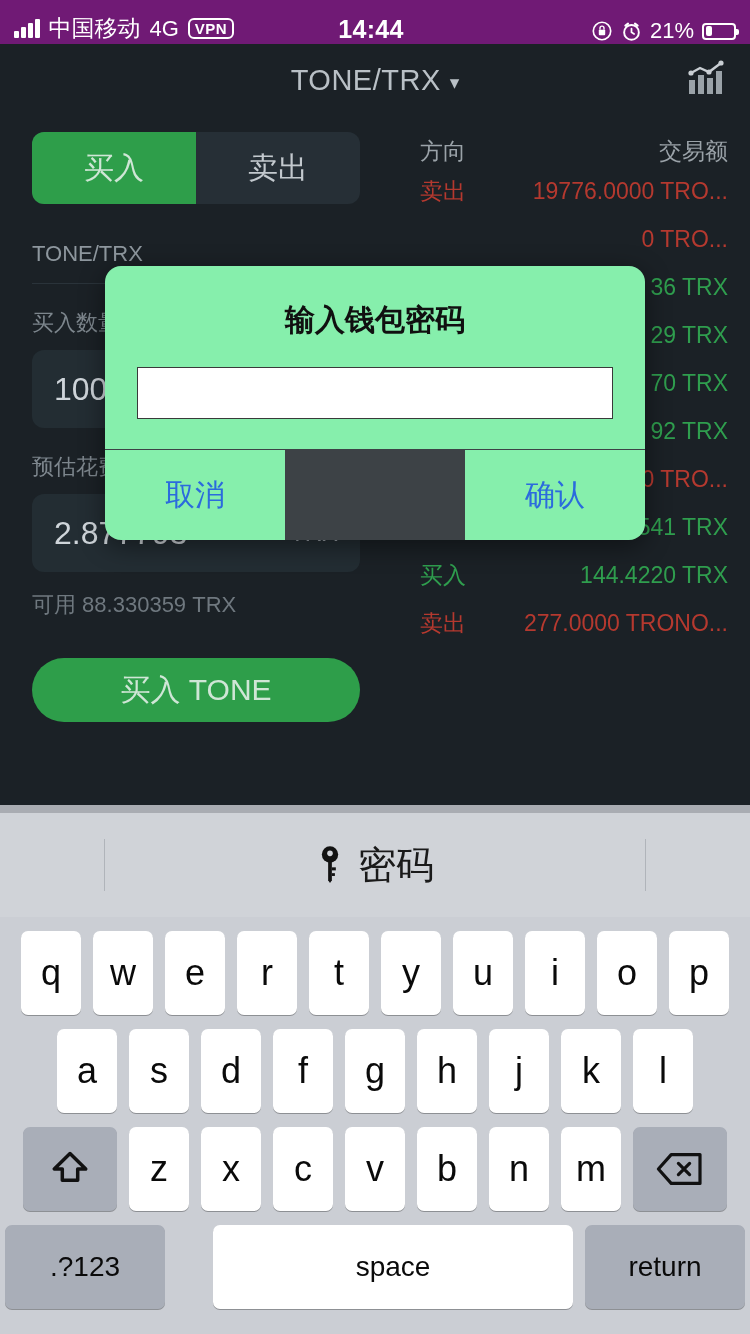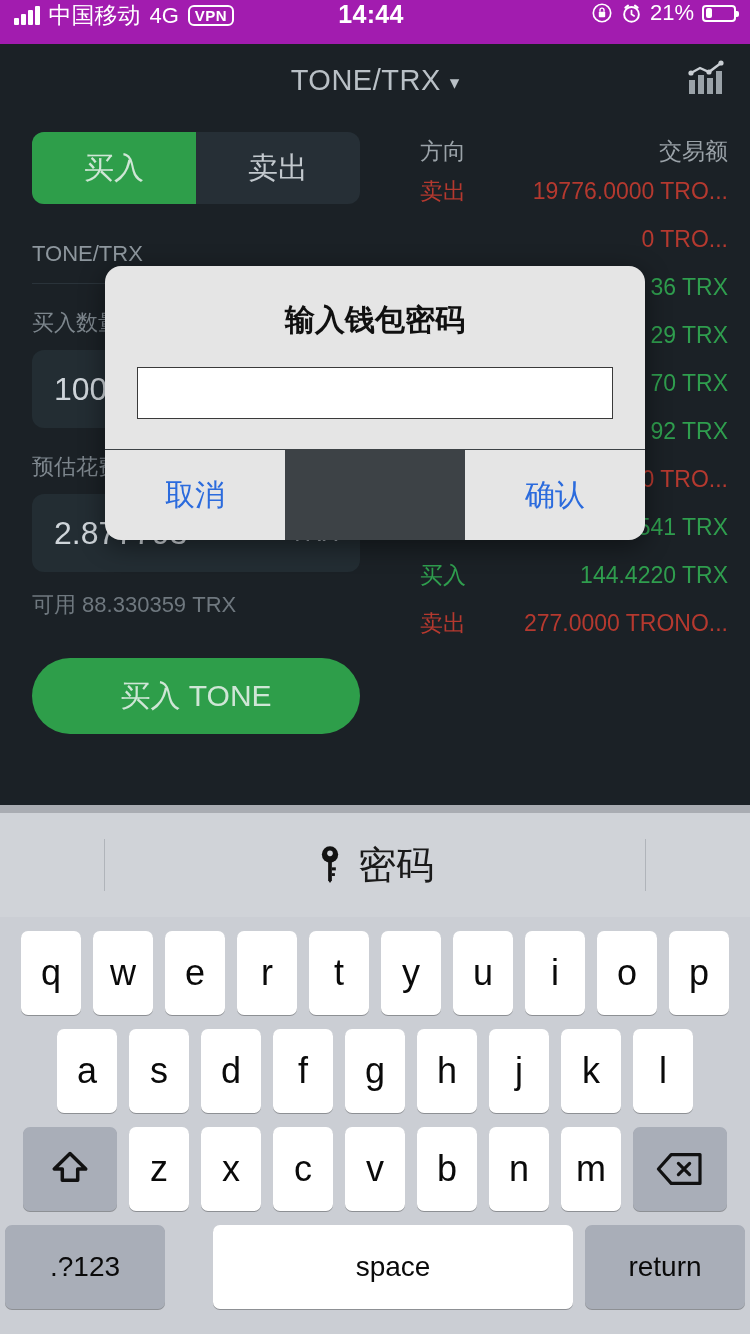--- a/index.html
+++ b/index.html
@@ -6,22 +6,22 @@
   html,body {
     width:750px; height:1334px;
     background:#1b2126;
     font-family:"Liberation Sans","DejaVu Sans",sans-serif;
     overflow:hidden;
   }
   #screen { position:relative; width:750px; height:1334px; overflow:hidden; }
 
   
   .statusbar{
-    position:relative; height:44px; background:#a21caf; color:#fff;
-    display:flex; align-items:flex-start; padding:0 14px; font-size:23px; font-weight:600;
+    position:relative; height:44px; background:#701a75; color:#fff;
+    display:flex; align-items:flex-end; padding:0 14px; font-size:23px; font-weight:600;
   }
   .sb-left{display:flex; align-items:center; gap:9px;}
   .sb-right{display:flex; align-items:center; gap:8px; margin-left:auto;}
   .sb-center{position:absolute; left:0; right:8px; text-align:center; font-size:25px; font-weight:600; letter-spacing:.3px; pointer-events:none;}
   .bars{display:flex; align-items:flex-end; gap:2.5px; height:19px;}
   .bars i{display:block; width:4.5px; background:#fff; border-radius:1px;}
   .bars i:nth-child(1){height:7px}.bars i:nth-child(2){height:11px}
   .bars i:nth-child(3){height:15px}.bars i:nth-child(4){height:19px}
   .carrier{font-size:23px; font-weight:500;}
   .net{font-size:22px; font-weight:500;}
@@ -51,36 +51,36 @@
   .hr{height:1px; background:#2a333a; margin:16px 0 0 0; width:328px;}
   .fieldlabel{color:#7d868d; font-size:22px; margin-top:24px;}
   .field{
     width:328px; height:78px; background:#232d33; border-radius:12px; margin-top:12px;
     display:flex; align-items:center; justify-content:space-between; padding:0 22px;
   }
   .field .val{color:#cfd5da; font-size:32px;}
   .field .unit{color:#9aa2a8; font-size:24px;}
   .avail{color:#6f787f; font-size:22px; margin-top:18px;}
   .bigbtn{
-    width:328px; height:76px; background:#2e9e4a; border-radius:38px; margin-top:38px;
+    width:328px; height:64px; background:#2e9e4a; border-radius:38px; margin-top:38px;
     display:flex; align-items:center; justify-content:center; color:#cfe6d6; font-size:30px; cursor:pointer;
   }
 
   
   .ohead{display:flex; justify-content:space-between; color:#9aa2a8; font-size:23px; padding:0 0 0 28px;}
   .orow{display:flex; justify-content:space-between; align-items:center; padding:0 0 0 28px; height:48px; font-size:23px;}
   .orow .dir{width:90px;}
   .buy{color:#2f9e4e;} .sell{color:#b5392f;}
   .amt{white-space:nowrap;}
 
   
   .dim{position:absolute; inset:0; pointer-events:none;}
   .dialog{
     position:absolute; left:105px; top:266px; width:540px; border-radius:16px;
-    background:#e5e5e5; box-shadow:0 6px 26px rgba(0,0,0,.45); overflow:hidden;
+    background:#86efac; box-shadow:0 6px 26px rgba(0,0,0,.45); overflow:hidden;
   }
   .dlg-title{text-align:center; font-size:30px; font-weight:700; color:#101010; padding:34px 0 0 0;}
   .dlg-inputwrap{padding:26px 32px 30px 32px;}
   .dlg-input{width:100%; height:52px; background:#fff; border:1px solid #3a3a3a;}
   .dlg-sep{height:1px; background:#3d4246;}
   .dlg-actions{display:flex; height:90px;}
   .dlg-actions div{flex:1; display:flex; align-items:center; justify-content:center; font-size:30px; color:#2b6bdd; cursor:pointer;}
   .dlg-vsep{width:1px; background:#3d4246;}
 
   

